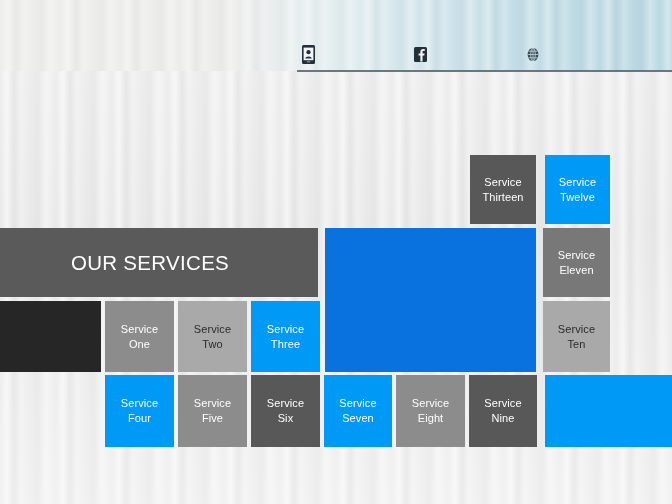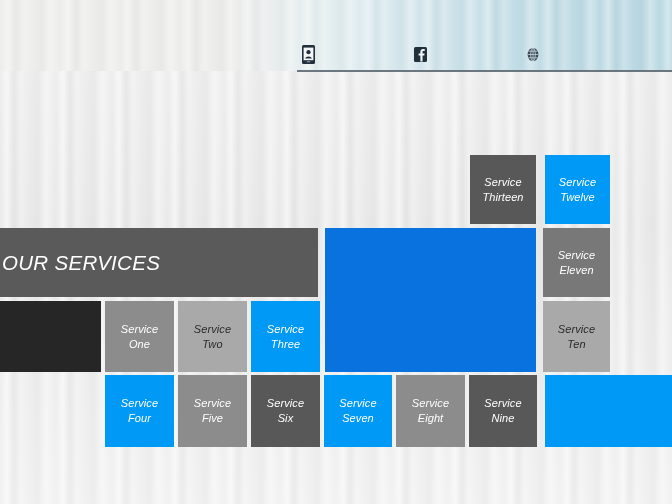--- a/index.html
+++ b/index.html
@@ -112,25 +112,24 @@
     text-align: center;
     line-height: 1.35;
     font-size: 11px;
     letter-spacing: 0.1px;
     overflow: hidden;
     padding: 2px;
   }
   .tile .tile-label {
     display: block;
     white-space: pre-line;
-    font-style: italic;
   }
 
   .tile-banner {
-    justify-content: flex-start;
+    justify-content: center;
     align-items: center;
     padding-right: 20px;
   }
   .tile-banner .tile-label {
     font-size: 20.5px;
     letter-spacing: 0.3px;
     white-space: nowrap;
     font-weight: 400;
   }
 </style>

